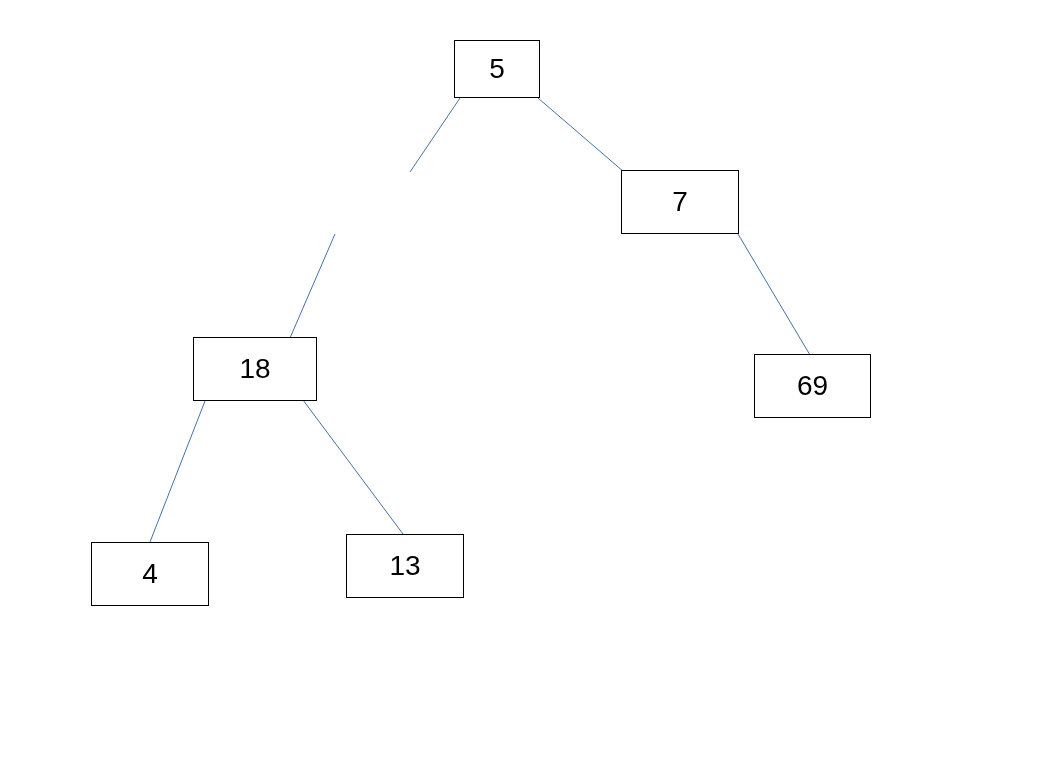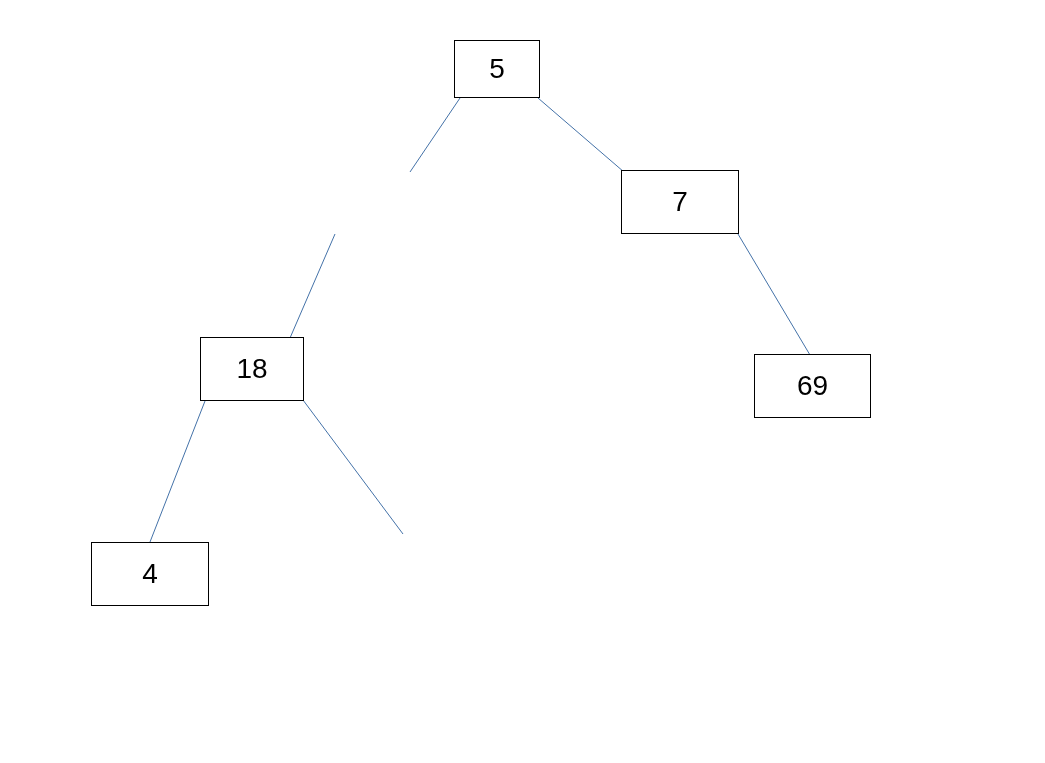--- a/index.html
+++ b/index.html
@@ -56,22 +56,25 @@
     <line x1="205" y1="401" x2="150" y2="542"></line>
     <line x1="303" y1="400" x2="403" y2="534"></line>
   </svg>
 
   <div class="node" style="left:454px; top:40px; width:86px; height:58px;">
     <span>5</span>
   </div>
   <div class="node" style="left:621px; top:170px; width:118px; height:64px;">
     <span>7</span>
   </div>
-  <div class="node" style="left:193px; top:337px; width:104px; height:64px;margin-left:7px;">
+  <div class="node" style="left:193px; top:337px; width:124px; height:64px;">
     <span>18</span>
   </div>
   <div class="node" style="left:754px; top:354px; width:117px; height:64px;">
     <span>69</span>
   </div>
   <div class="node" style="left:91px; top:542px; width:118px; height:64px;">
     <span>4</span>
   </div>
+  <div class="node" style="left:346px; top:534px; width:118px; height:64px;">
+    <span>13</span>
+  </div>
 </div>
 
 </body></html>

